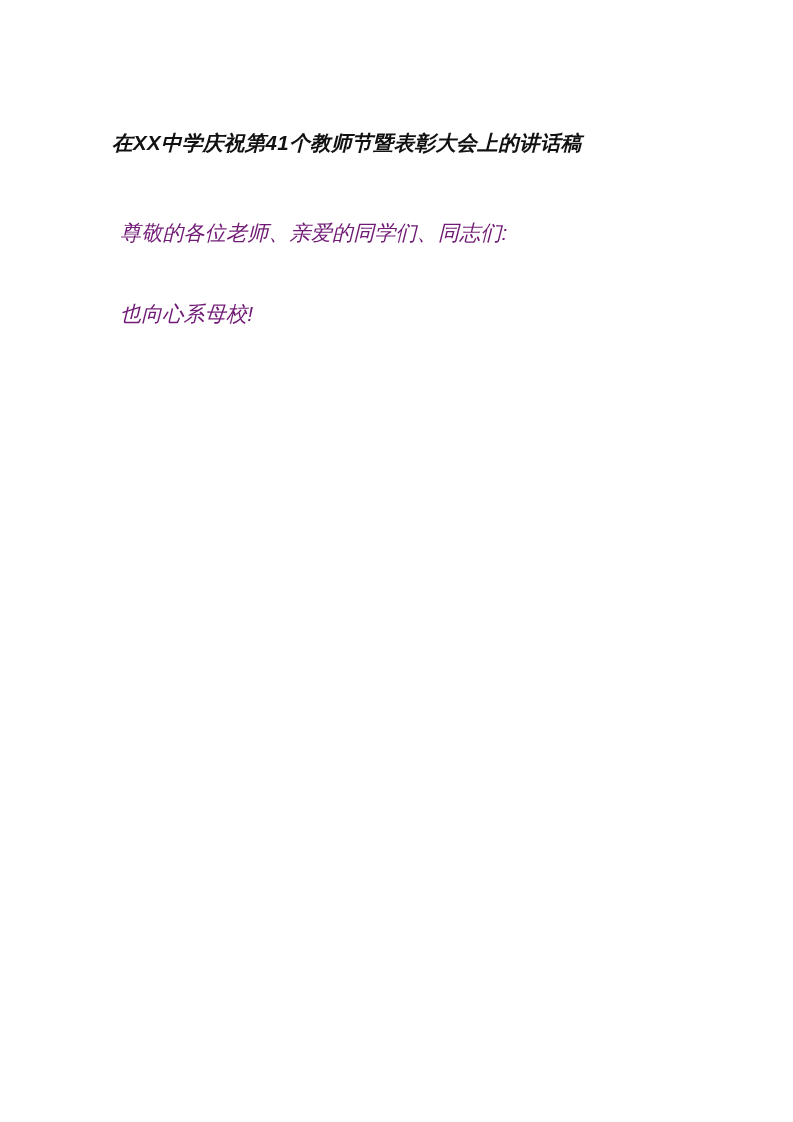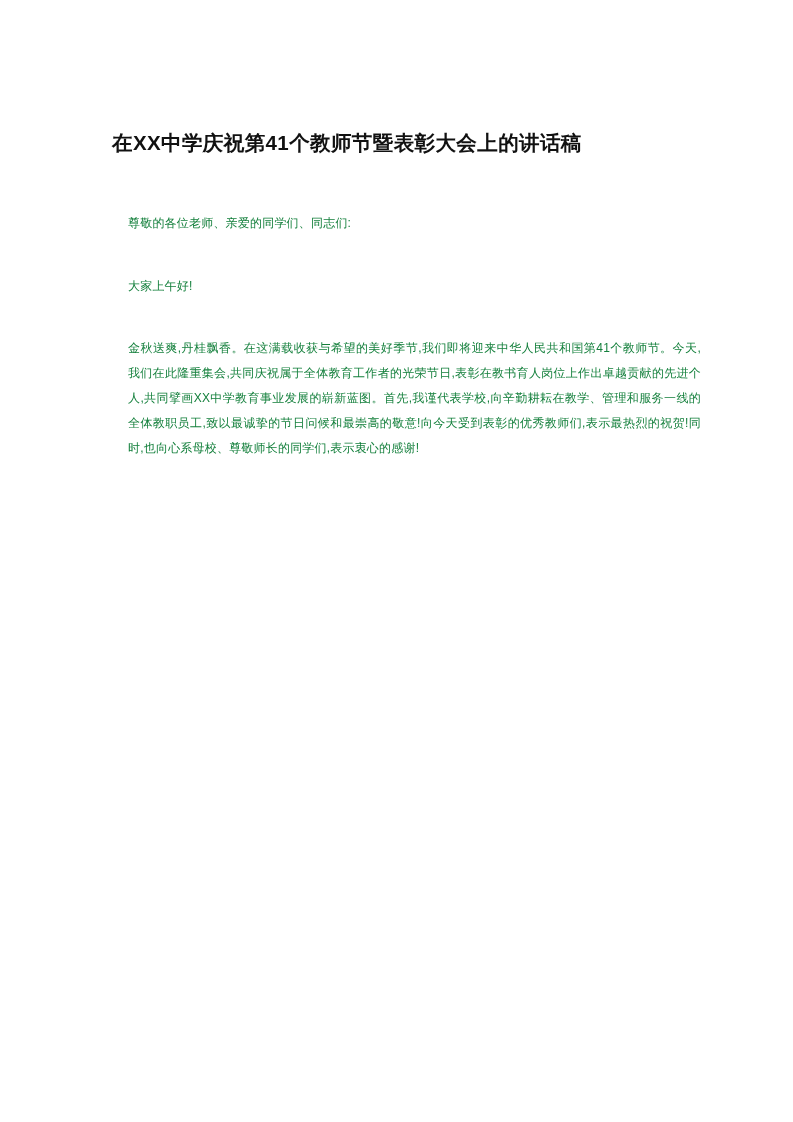--- a/index.html
+++ b/index.html
@@ -13,36 +13,37 @@
     font-family: "Liberation Sans", "DejaVu Sans", sans-serif;
     color: #1a1a1a;
     overflow: hidden;
   }
   .page {
     box-sizing: border-box;
     width: 793px;
     height: 1122px;
     padding: 128px 92px 40px 112px;
     background: #ffffff;
+    font-style: italic;
   }
   .doc-title {
     font-size: 20.5px;
     font-weight: bold;
     letter-spacing: 0.4px;
     line-height: 1.5;
     margin: 0 0 52px 0;
     color: #111111;
     text-align: left;
     white-space: nowrap;
   }
   .para {
-    font-size: 12px;
+    font-size: 21px;
     line-height: 2.07;
-    margin: 0 0 30px 16px;
-    color: #15803d;
+    margin: 0 0 30px 8px;
+    color: #701a75;
     text-align: justify;
     text-justify: inter-ideograph;
     letter-spacing: 0.2px;
   }
   .para:last-child {
     margin-bottom: 0;
   }
   .para-salutation {
     margin-bottom: 38px;
   }
@@ -52,18 +53,17 @@
 </style>
 </head>
 <body>
 
 <div class="page">
 
   <h1 class="doc-title">在XX中学庆祝第41个教师节暨表彰大会上的讲话稿</h1>
 
   <p class="para para-salutation">尊敬的各位老师、亲爱的同学们、同志们:</p>
 
-  <p class="para para-greeting">大家上午好!</p>
+  <p class="para para-greeting">也向心系母校!</p>
 
-  <p class="para">金秋送爽,丹桂飘香。在这满载收获与希望的美好季节,我们即将迎来中华人民共和国第41个教师节。今天,我们在此隆重集会,共同庆祝属于全体教育工作者的光荣节日,表彰在教书育人岗位上作出卓越贡献的先进个人,共同擘画XX中学教育事业发展的崭新蓝图。首先,我谨代表学校,向辛勤耕耘在教学、管理和服务一线的全体教职员工,致以最诚挚的节日问候和最崇高的敬意!向今天受到表彰的优秀教师们,表示最热烈的祝贺!同时,也向心系母校、尊敬师长的同学们,表示衷心的感谢!</p>
 
 
 </div>
 
 </body></html>

